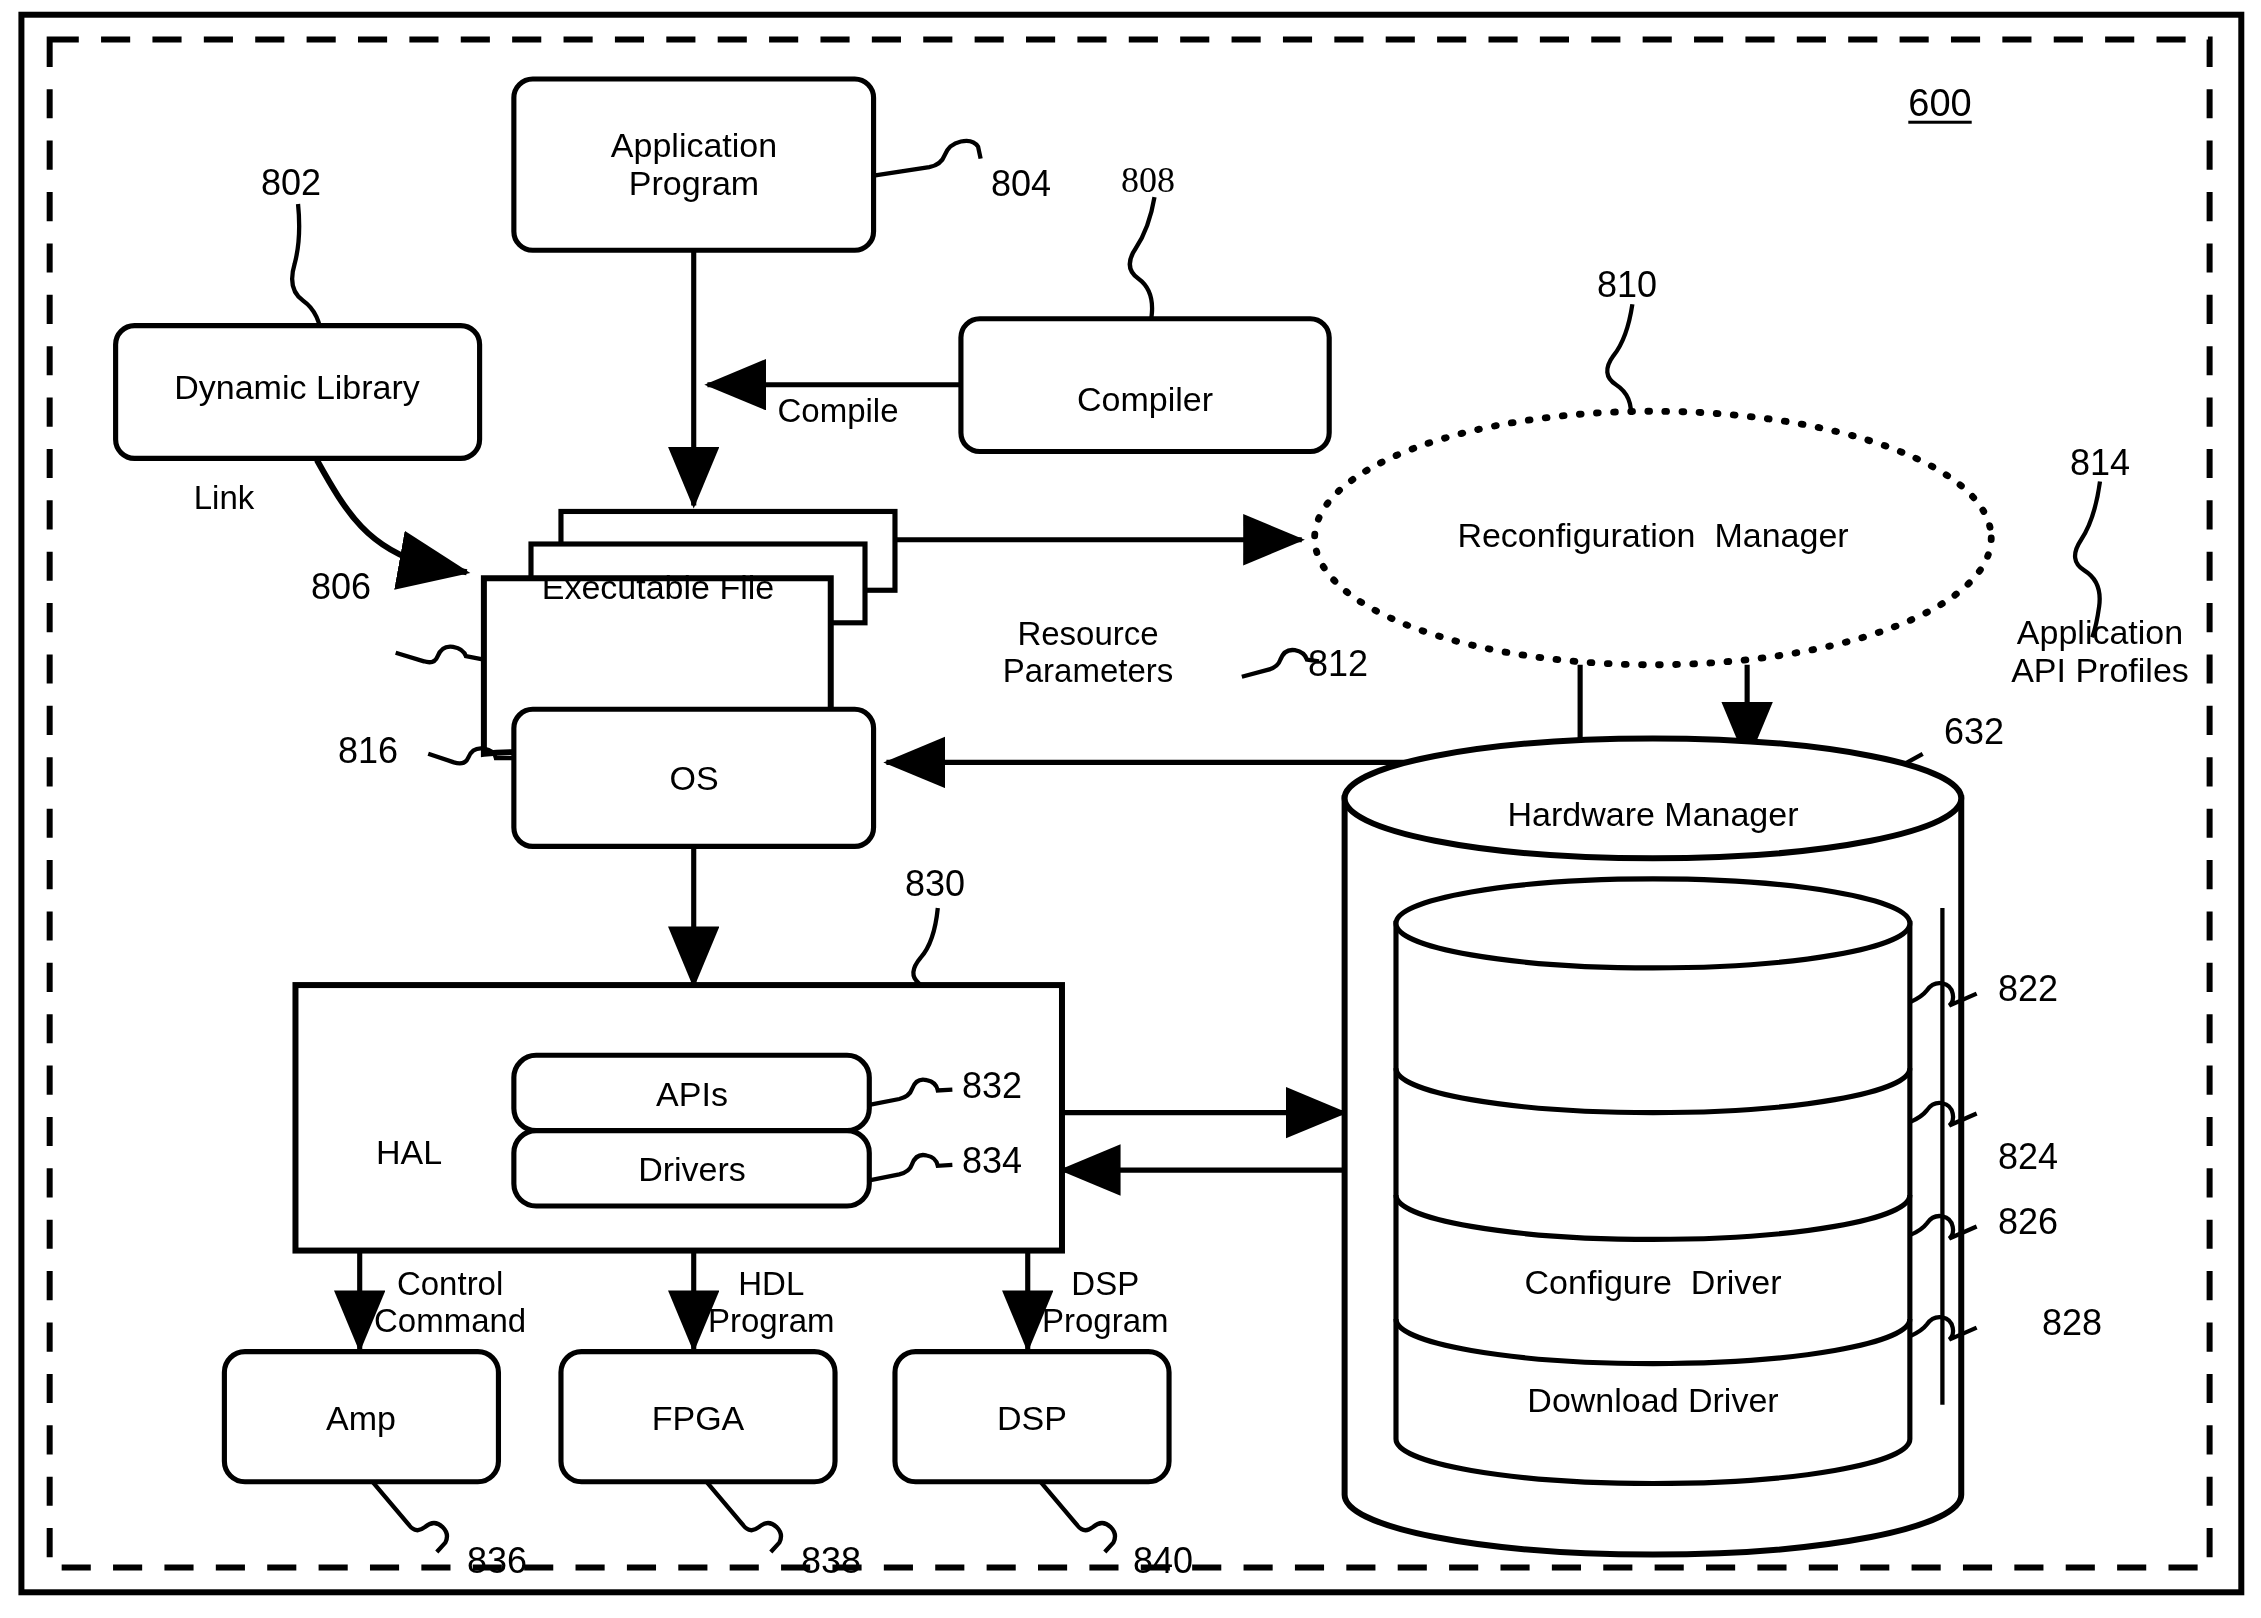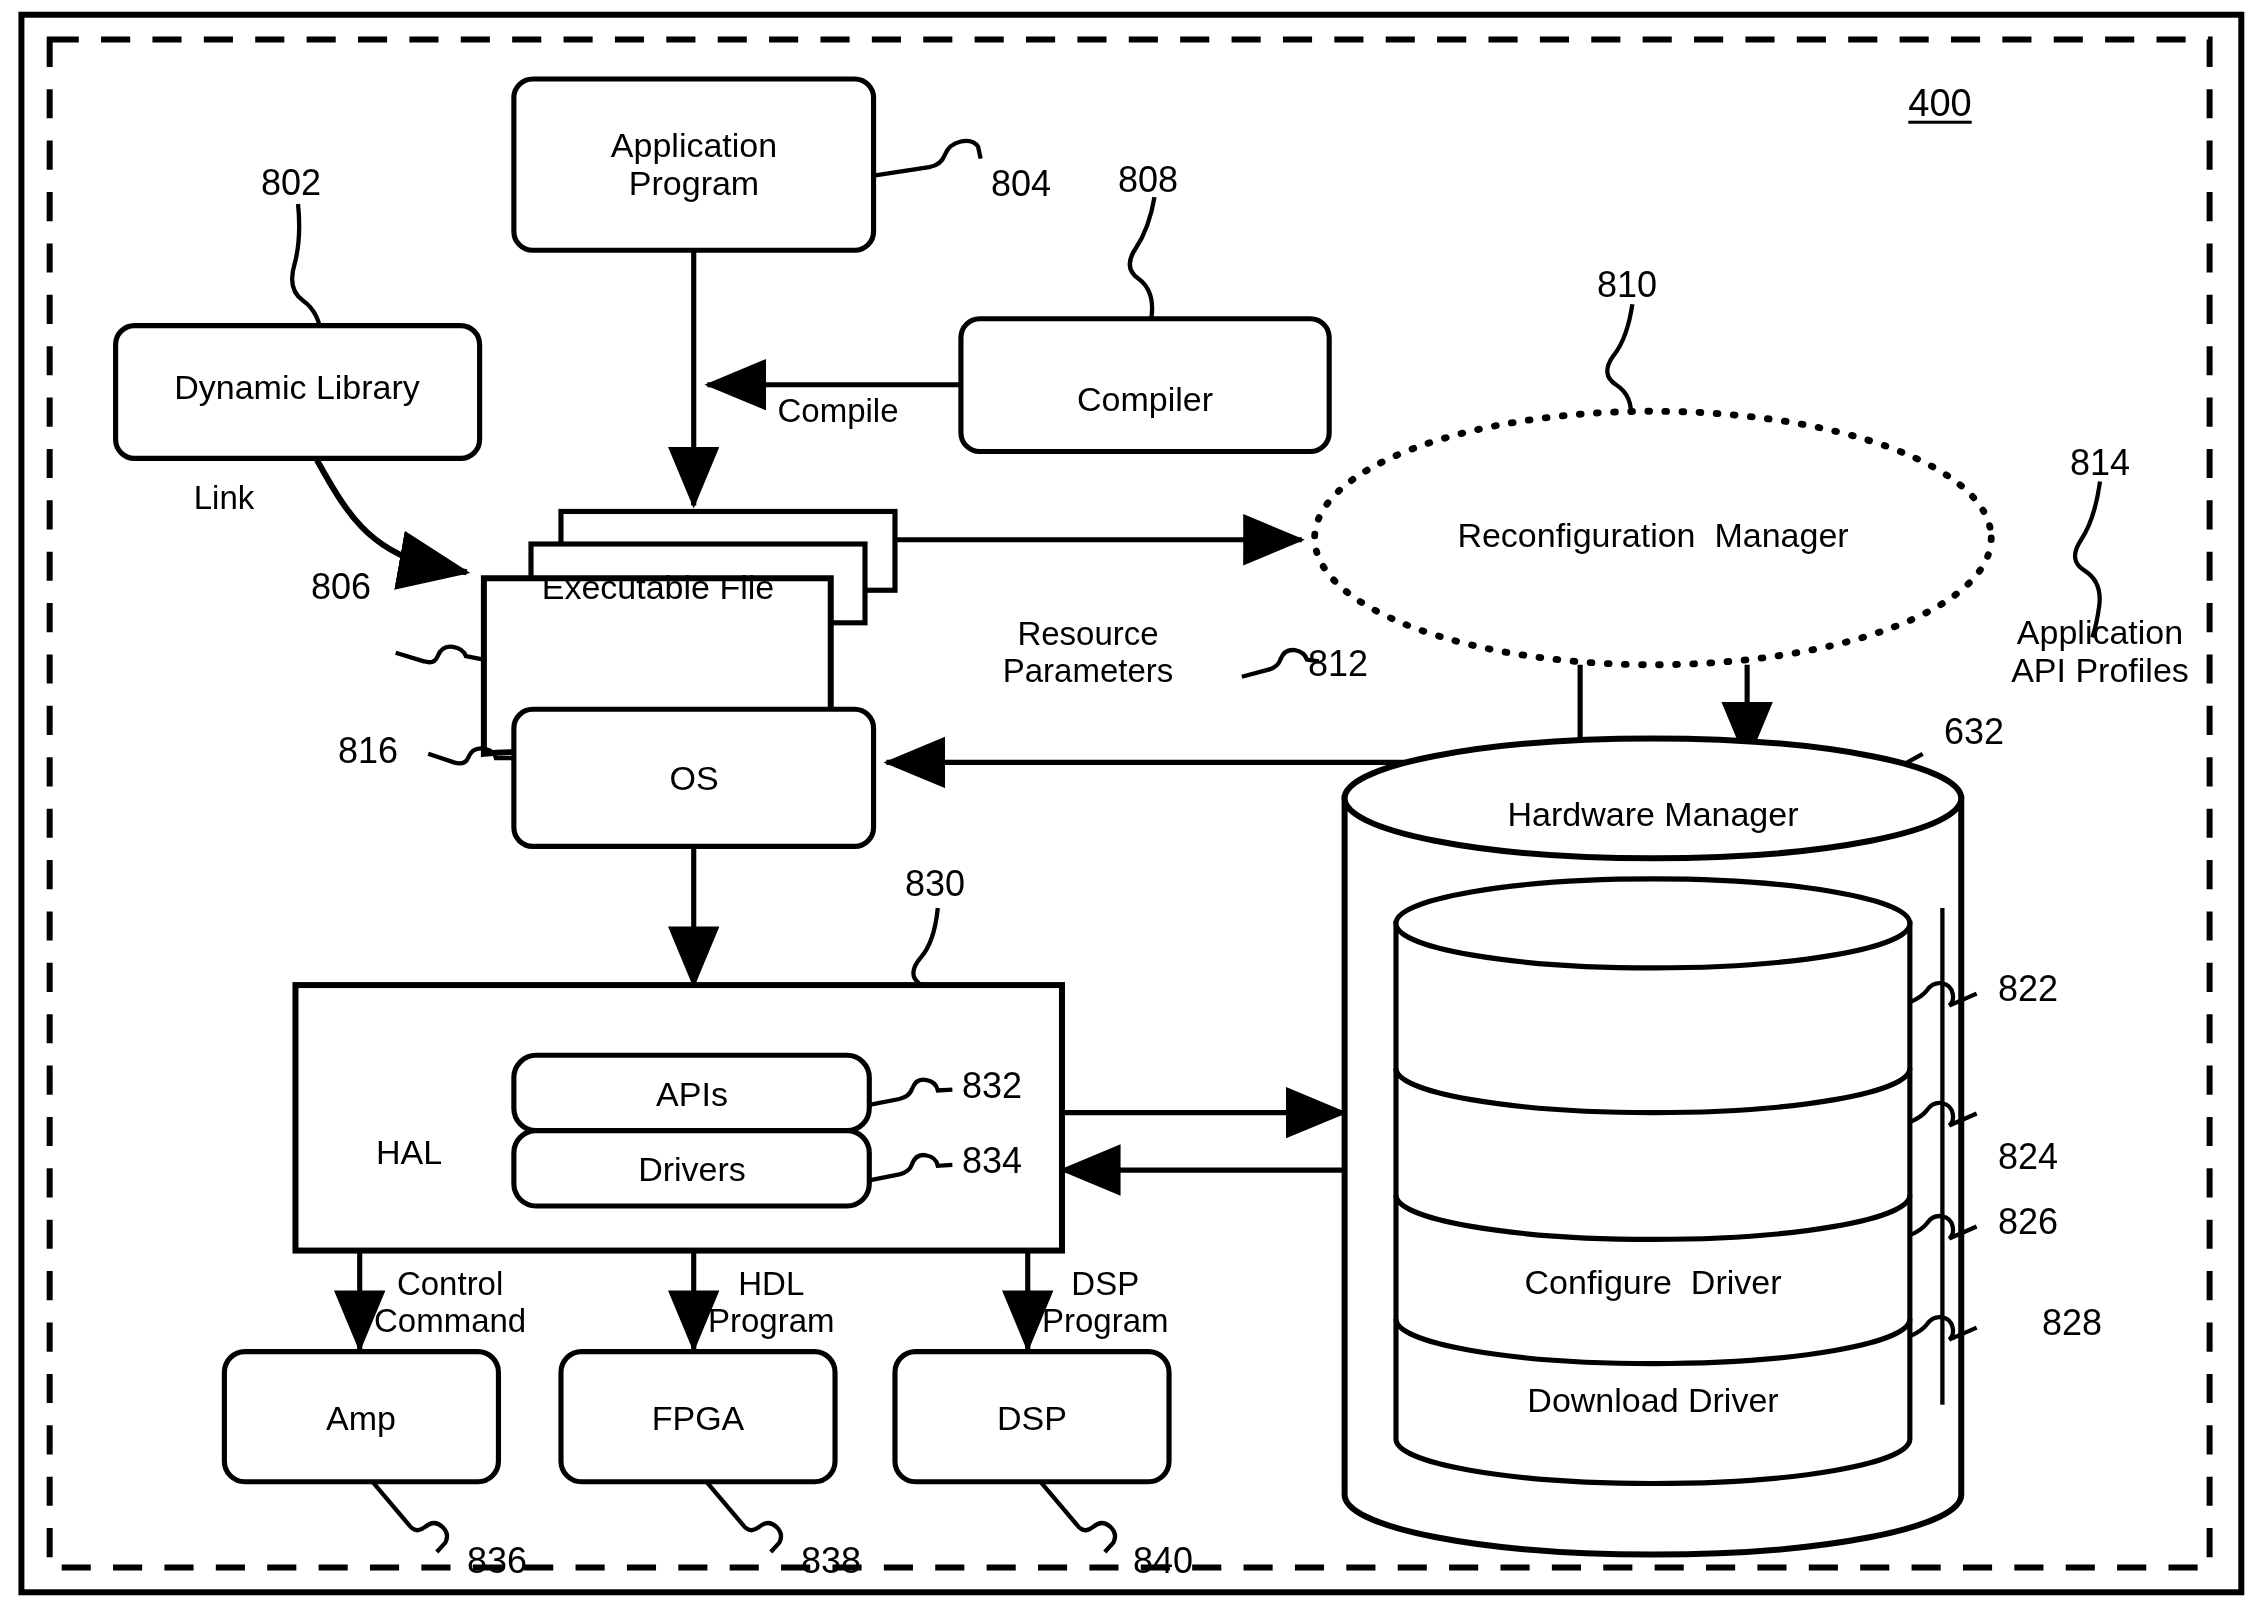--- a/index.html
+++ b/index.html
@@ -114,30 +114,30 @@
     <path d="M1630,1540 A300,52 0 0 0 2230,1540" fill="none" stroke="#000" stroke-width="6"></path>
 
     <path d="M2268,1060 L2268,1640" fill="none" stroke="#000" stroke-width="5"></path>
     <path d="M2230,1170 q14,-6 20,-14 q7,-10 18,-8 q10,2 12,12 q2,9 -4,14 L2308,1160" fill="none" stroke="#000" stroke-width="5"></path>
     <path d="M2230,1310 q14,-6 20,-14 q7,-10 18,-8 q10,2 12,12 q2,9 -4,14 L2308,1300" fill="none" stroke="#000" stroke-width="5"></path>
     <path d="M2230,1442 q14,-6 20,-14 q7,-10 18,-8 q10,2 12,12 q2,9 -4,14 L2308,1432" fill="none" stroke="#000" stroke-width="5"></path>
     <path d="M2230,1560 q14,-6 20,-14 q7,-10 18,-8 q10,2 12,12 q2,9 -4,14 L2308,1550" fill="none" stroke="#000" stroke-width="5"></path>
 
   </svg>
 
-  <div class="lbl ref-ul ctr" style="left:1940px;top:103px;">400</div>
+  <div class="lbl ref-ul ctr" style="left:1940px;top:103px;">600</div>
 
   <div class="lbl node-text ctr" style="left:694px;top:164px;">Application
 Program</div>
   <div class="lbl ref ctr" style="left:1021px;top:184px;">804</div>
 
   <div class="lbl ref ctr" style="left:291px;top:183px;">802</div>
   <div class="lbl node-text ctr" style="left:297px;top:387px;">Dynamic Library</div>
 
-  <div class="lbl ref ctr" style="left:1148px;top:180px;">808</div>
+  <div class="lbl ref ctr" style="left:1148px;top:180px;font-family:Liberation Serif, serif;">808</div>
   <div class="lbl node-text ctr" style="left:1145px;top:383px;margin-top:16px;">Compiler</div>
 
   <div class="lbl edge-text ctr" style="left:838px;top:411px;">Compile</div>
   <div class="lbl edge-text ctr" style="left:224px;top:498px;">Link</div>
 
   <div class="lbl node-text ctr" style="left:658px;top:587px;">Executable File</div>
   <div class="lbl ref ctr" style="left:341px;top:587px;">806</div>
 
   <div class="lbl ref ctr" style="left:1627px;top:285px;">810</div>
   <div class="lbl node-text ctr" style="left:1653px;top:535px;">Reconfiguration  Manager</div>

